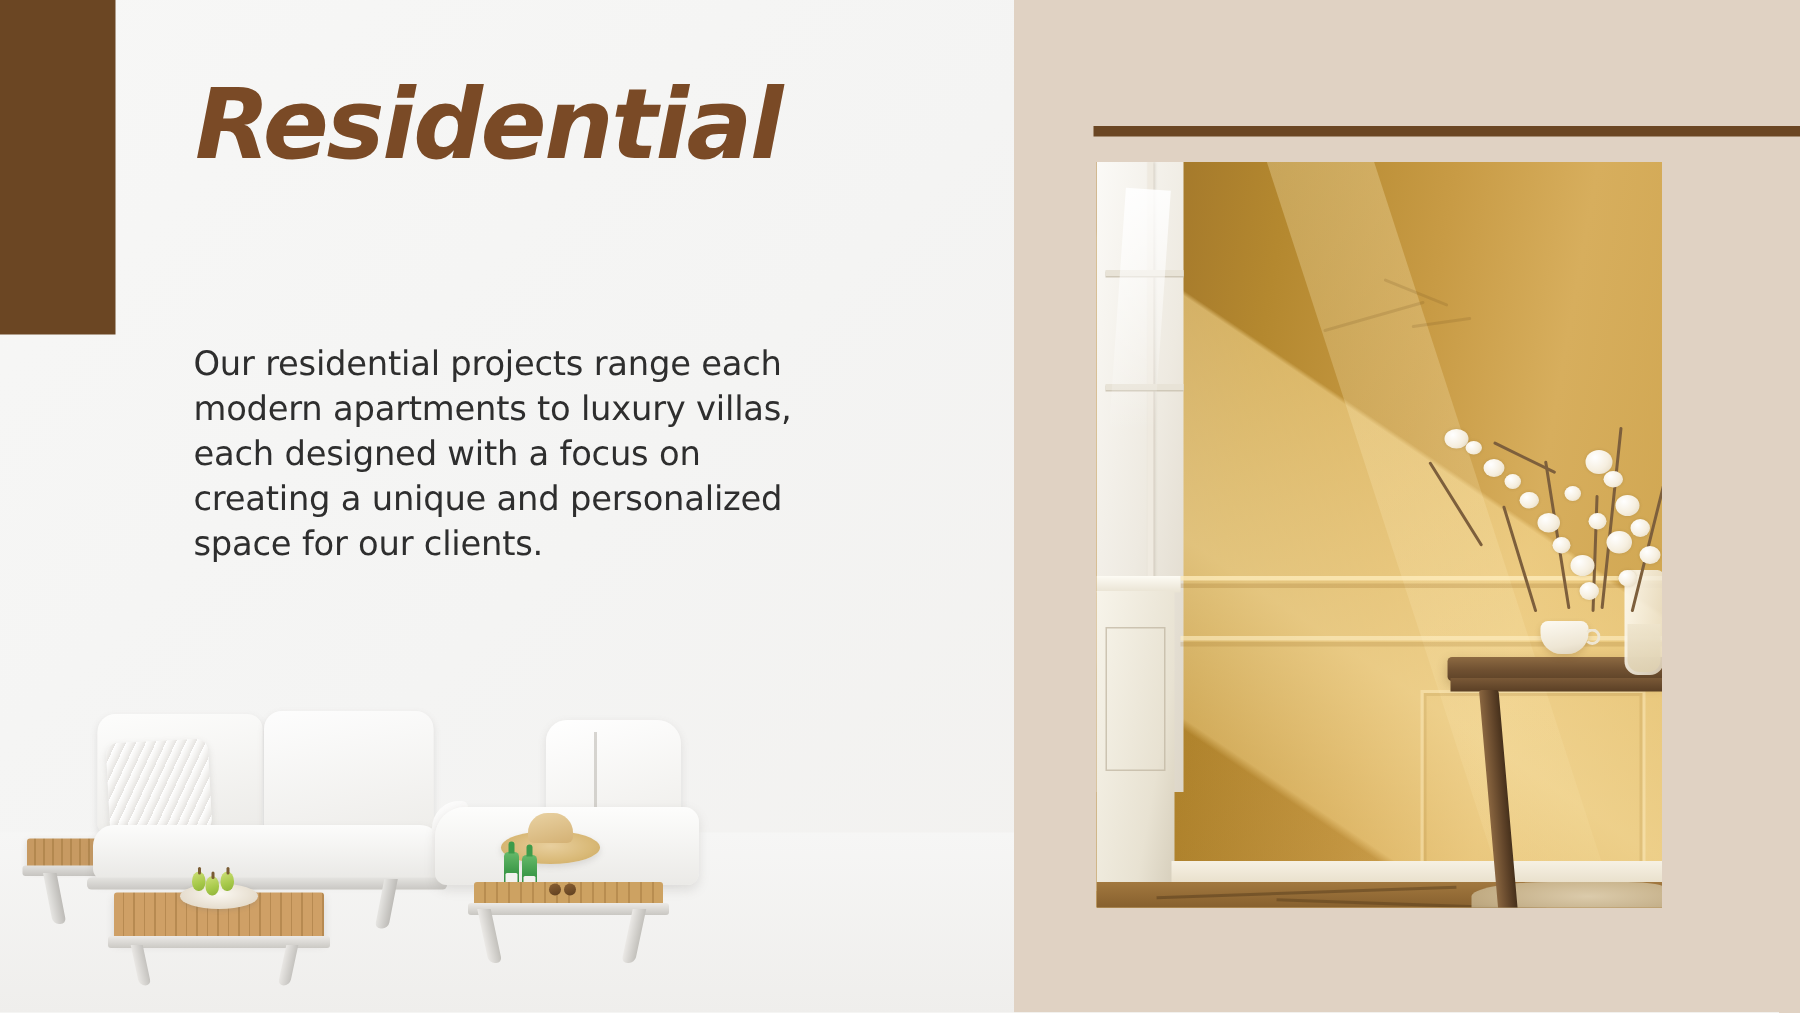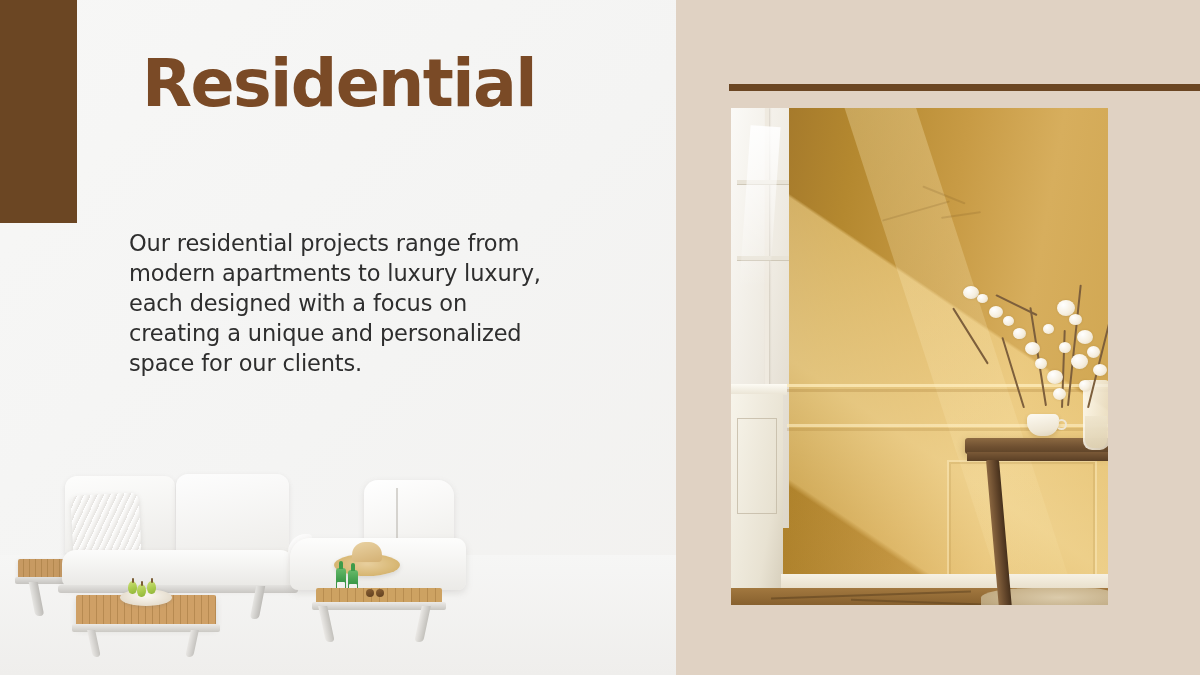--- a/index.html
+++ b/index.html
@@ -16,21 +16,21 @@
   
   #left-panel {
     position:absolute; left:0; top:0; width:676px; height:675px;
     background:linear-gradient(135deg,#f7f7f6 0%,#f4f4f3 55%,#f2f1ef 100%);
   }
   #corner-accent-bar {
     position:absolute; left:0; top:0; width:77px; height:223px;
     background:#6b4623;
   }
   #title-block {
-    position:absolute; left:142px; top:48px; width:470px;
+    position:absolute; left:130px; top:48px; width:470px;font-style:italic;
   }
   .title-line {
     display:block;
     font-family:"DejaVu Sans","Liberation Sans",sans-serif;
     font-weight:700;
     font-size:65px;
     line-height:72px;
     letter-spacing:-1.6px;
     color:#7a4a26;
     white-space:nowrap;
@@ -404,21 +404,21 @@
 <div id="slide">
 
   <div id="left-panel">
 
     <div id="corner-accent-bar"></div>
 
     <div id="title-block">
       <span class="title-line">Residential</span>
     </div>
 
-    <p id="body-copy">Our residential projects range from modern apartments to luxury luxury, each designed with a focus on creating a unique and personalized space for our clients.</p>
+    <p id="body-copy">Our residential projects range each modern apartments to luxury villas, each designed with a focus on creating a unique and personalized space for our clients.</p>
 
     <div id="furniture-scene">
       <div id="furniture-floor"></div>
 
       <div class="sofa" id="sofa-a">
         <div class="side-table"></div>
         <div class="side-table-frame"></div>
         <div class="back-cushion-l"></div>
         <div class="back-cushion-r"></div>
         <div class="pillow"></div>

